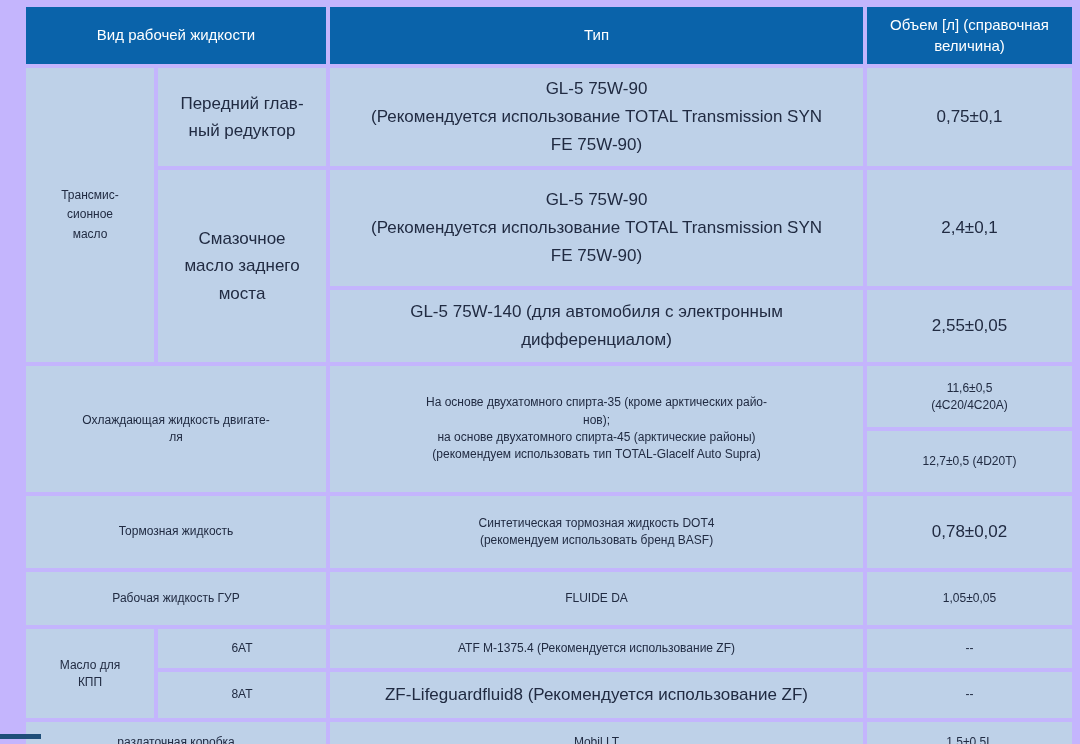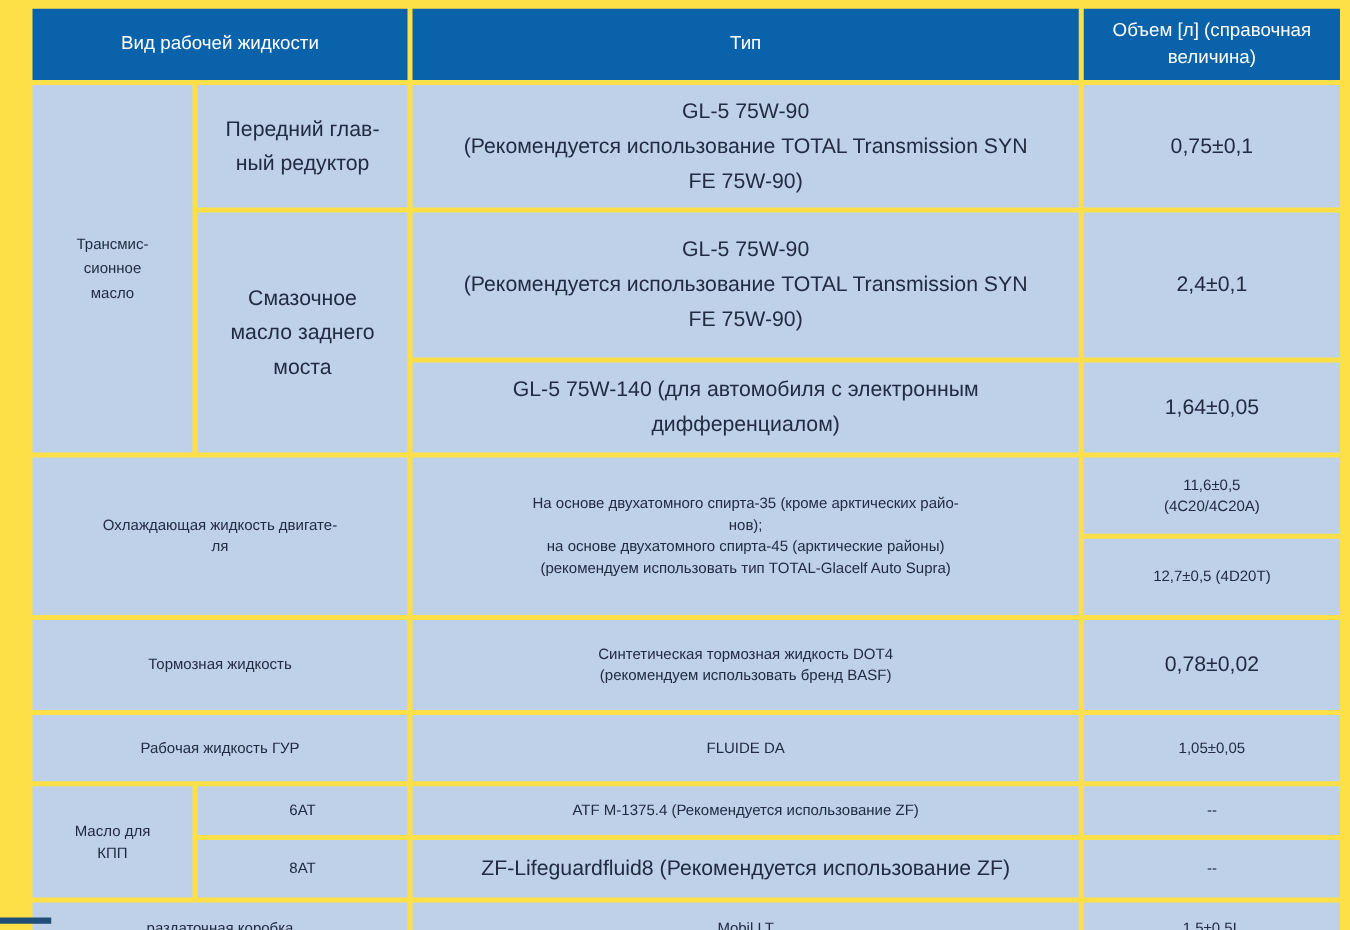--- a/index.html
+++ b/index.html
@@ -5,21 +5,21 @@
   html, body {
     margin: 0;
     padding: 0;
     background: #ffffff;
     font-family: "Liberation Sans", "DejaVu Sans", sans-serif;
   }
   .page {
     position: relative;
     width: 1080px;
     height: 744px;
-    background: #fde047;
+    background: #c4b5fd;
     overflow: hidden;
   }
   table.fluid-table {
     position: absolute;
     left: 22px;
     top: 3px;
     width: 1054px;
     border-collapse: separate;
     border-spacing: 4px;
     table-layout: fixed;
@@ -96,21 +96,21 @@
 моста</td>
       <td class="fs17 lh-tall">GL-5 75W-90
 (Рекомендуется использование TOTAL Transmission SYN
 FE 75W-90)</td>
       <td class="fs17">2,4±0,1</td>
     </tr>
 
     <tr style="height:72px">
       <td class="fs17 lh-tall">GL-5 75W-140 (для автомобиля с электронным
 дифференциалом)</td>
-      <td class="fs17">1,64±0,05</td>
+      <td class="fs17">2,55±0,05</td>
     </tr>
 
     <tr style="height:61px">
       <td colspan="2" rowspan="2" class="left lh-snug">Охлаждающая жидкость двигате-
 ля</td>
       <td rowspan="2" class="left">На основе двухатомного спирта-35 (кроме арктических райо-
 нов);
 на основе двухатомного спирта-45 (арктические районы)
 (рекомендуем использовать тип TOTAL-Glacelf Auto Supra)</td>
       <td class="lh-snug">11,6±0,5

